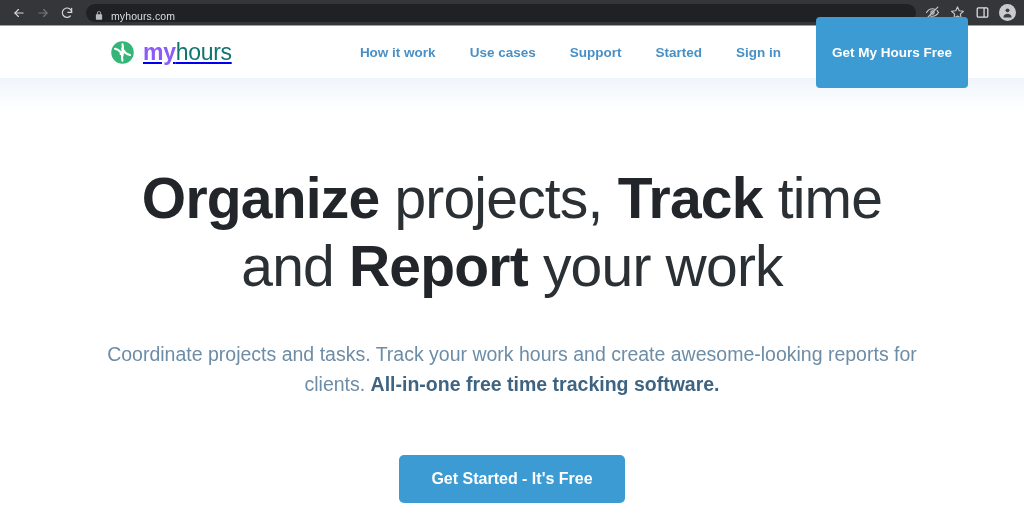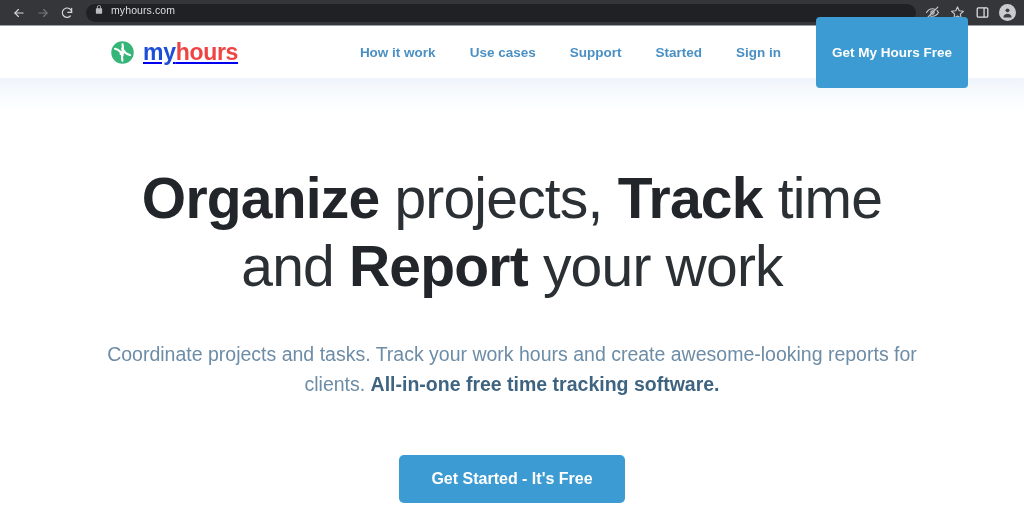--- a/index.html
+++ b/index.html
@@ -40,21 +40,21 @@
     border-radius: 50%;
   }
   .nav-btn svg { display: block; }
   .url-pill {
     margin-left: 8px;
     flex: 1 1 auto;
     height: 18px;
     background: #202124;
     border-radius: 9px;
     display: flex;
-    align-items: flex-start;
+    align-items: flex-end;
     padding: 0 8px;
     box-sizing: border-box;
     max-width: 830px;
   }
   .lock-icon {
     width: 10px;
     height: 12px;
     margin-right: 7px;
     flex: 0 0 auto;
     display: flex;
@@ -122,22 +122,22 @@
     width: 25px;
     height: 25px;
     flex: 0 0 auto;
   }
   .logo-text {
     font-size: 23px;
     letter-spacing: -0.3px;
     line-height: 1;
     white-space: nowrap;
   }
-  .logo-my { font-weight: 700; color: #1d4ed8; }
-  .logo-hours { font-weight: 700; color: #ef4444; }
+  .logo-my { font-weight: 700; color: #8b5cf6; }
+  .logo-hours { font-weight: 400; color: #0f766e; }
 
   .main-nav {
     margin-left: auto;
     display: flex;
     align-items: center;
     gap: 0px;
   }
   .nav-link {
     color: #4a90c4;
     font-size: 13.5px;

